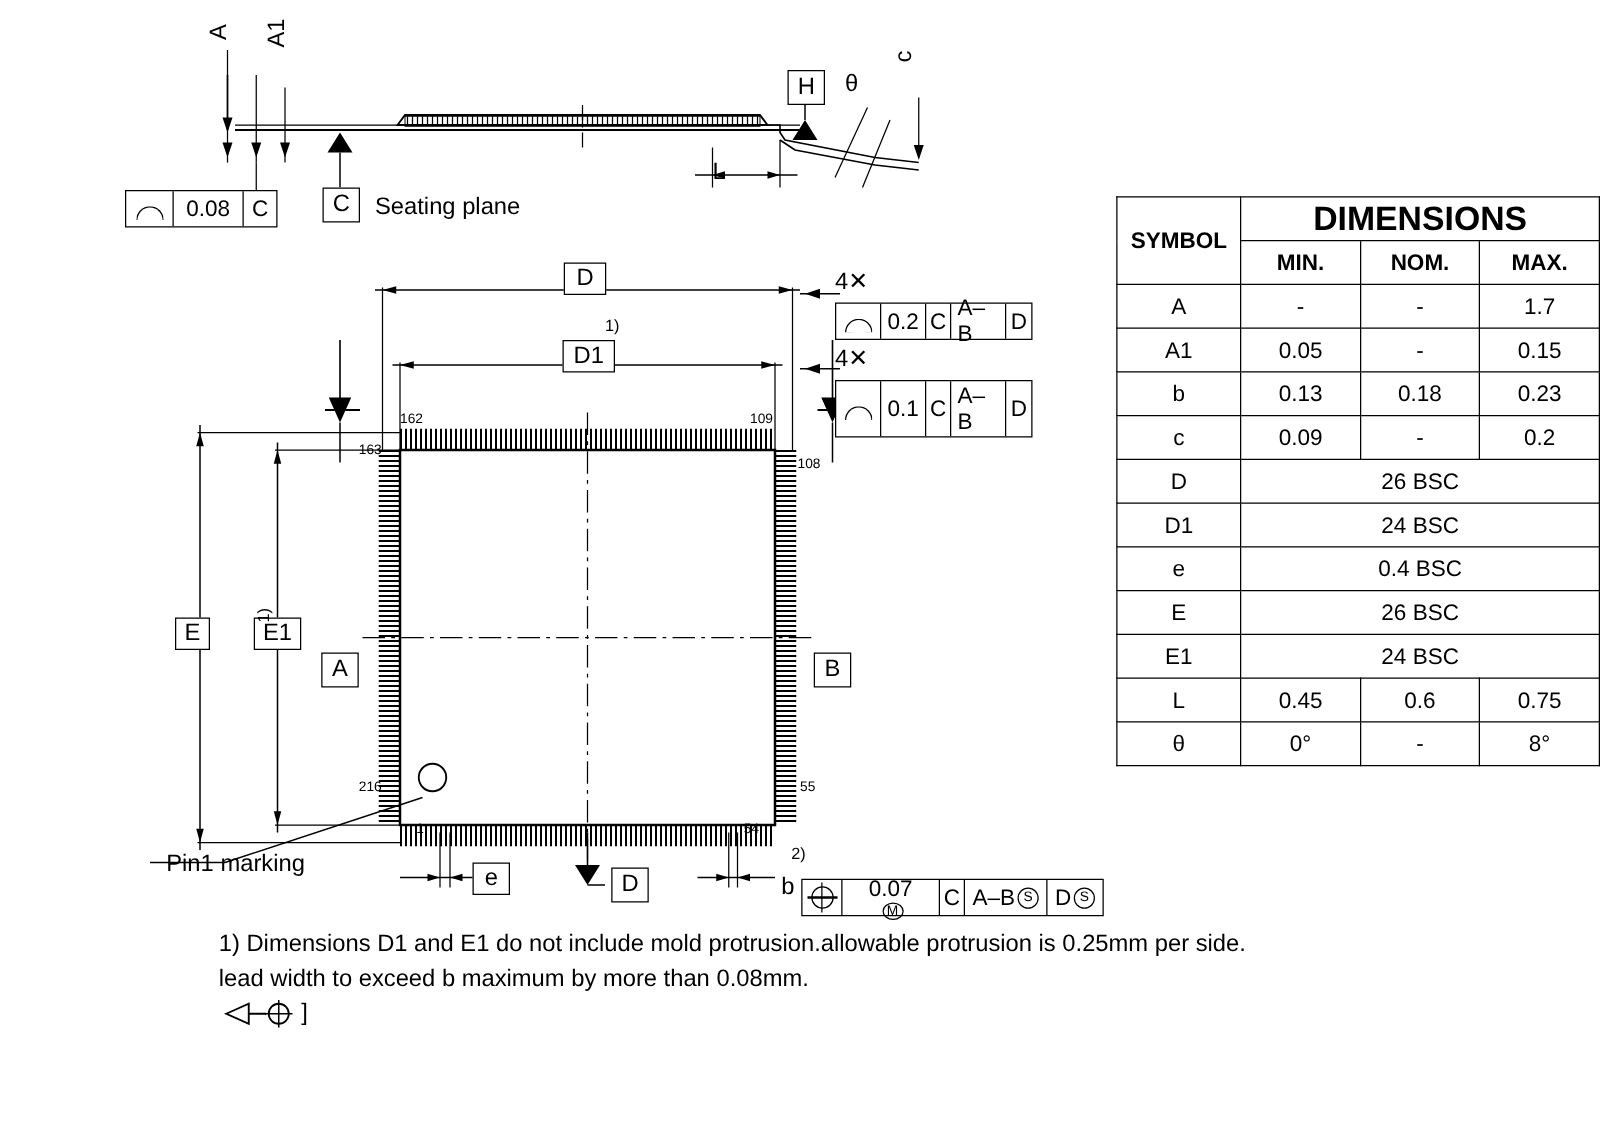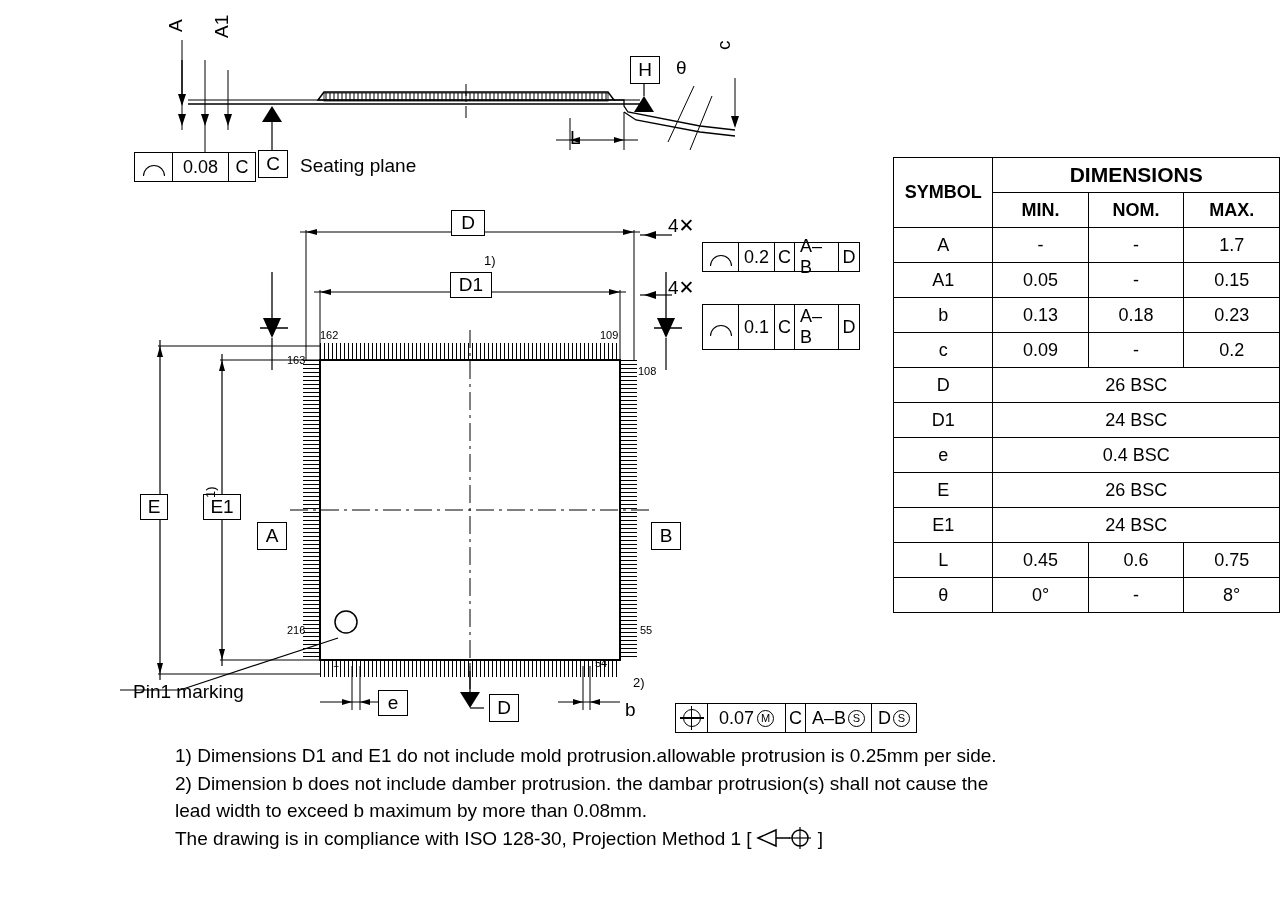--- a/index.html
+++ b/index.html
@@ -32,21 +32,20 @@
   }
 
   
   .fcf {
     display: flex;
     border: 1.5px solid #000;
     background: #fff;
     box-sizing: border-box;
     align-items: stretch;
     height: 28px;
-    margin-left: 34px;
   }
   .fcf > div {
     display: flex;
     align-items: center;
     justify-content: center;
     border-right: 1.5px solid #000;
     padding: 0 5px;
     font-size: 18px;
     box-sizing: border-box;
   }
@@ -381,41 +380,41 @@
   <div style="width:36px;">0.1</div>
   <div style="width:20px;">C</div>
   <div style="width:44px;">A–B</div>
   <div style="width:20px;">D</div>
 </div>
 
 <div class="abs fcf" style="left:641px;top:703px;height:30px;">
   <div style="width:32px;">
     <span class="sym-pos"></span>
   </div>
-  <div style="width:78px;">
+  <div style="width:78px;flex-direction:column;">
     <span>0.07</span>
     <span class="circ-mod" style="margin-left:3px;">M</span>
   </div>
   <div style="width:20px;">C</div>
   <div style="width:66px;">
     <span>A–B</span>
     <span class="circ-mod" style="margin-left:2px;">S</span>
   </div>
   <div style="width:44px;">
     <span>D</span>
     <span class="circ-mod" style="margin-left:2px;">S</span>
   </div>
 </div>
 
 <div class="abs" style="left:893px;top:157px;">
   <table class="dims">
     <thead>
       <tr>
         <th class="sym-col" rowspan="2">SYMBOL</th>
-        <th colspan="3" style="font-size:21px;">DIMENSIONS</th>
+        <th colspan="3" style="font-size:27px;">DIMENSIONS</th>
       </tr>
       <tr>
         <th class="val-col">MIN.</th>
         <th class="val-col">NOM.</th>
         <th class="val-col">MAX.</th>
       </tr>
     </thead>
     <tbody>
         <tr>
           <td class="sym-col">A</td>
@@ -472,24 +471,22 @@
           <td class="val-col">0°</td>
           <td class="val-col">-</td>
           <td class="val-col">8°</td>
         </tr>
       </tbody>
   </table>
 </div>
 
 <div class="abs notes" style="left:175px;top:742px;width:1060px;">
   <div>1) Dimensions D1 and E1 do not include mold protrusion.allowable protrusion is 0.25mm per side.</div>
-  <div>2) Dimension b does not include damber protrusion. the dambar protrusion(s) shall not cause the</div>
   <div>lead width to exceed b maximum by more than 0.08mm.</div>
   <div style="display:flex;align-items:center;gap:0;">
-    <span>The drawing is in compliance with ISO 128-30, Projection Method 1 [</span>
     <span style="display:inline-block;margin:0 4px;">
       <svg width="58" height="24" viewBox="0 0 58 24">
         <path d="M2 12 L20 4 L20 20 Z" fill="none" stroke="#000" stroke-width="1.5"></path>
         <line x1="20" y1="12" x2="34" y2="12" stroke="#000" stroke-width="1.5"></line>
         <circle cx="44" cy="12" r="8" fill="none" stroke="#000" stroke-width="1.5"></circle>
         <line x1="44" y1="1" x2="44" y2="23" stroke="#000" stroke-width="1.2"></line>
         <line x1="33" y1="12" x2="55" y2="12" stroke="#000" stroke-width="1.2"></line>
       </svg>
     </span>
     <span>]</span>

